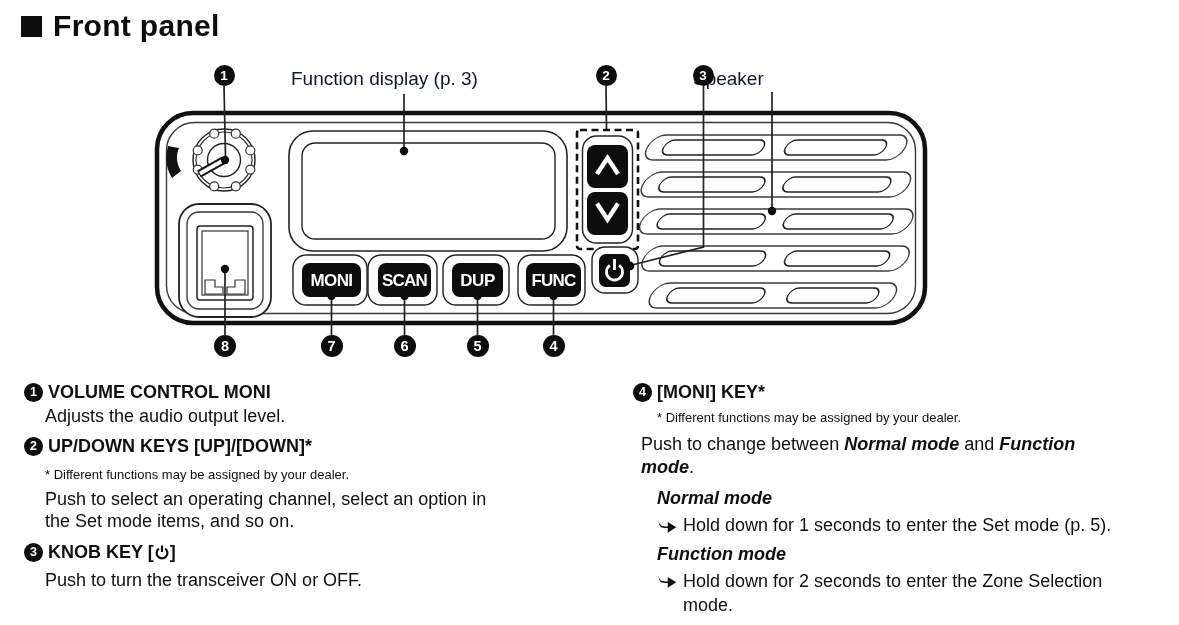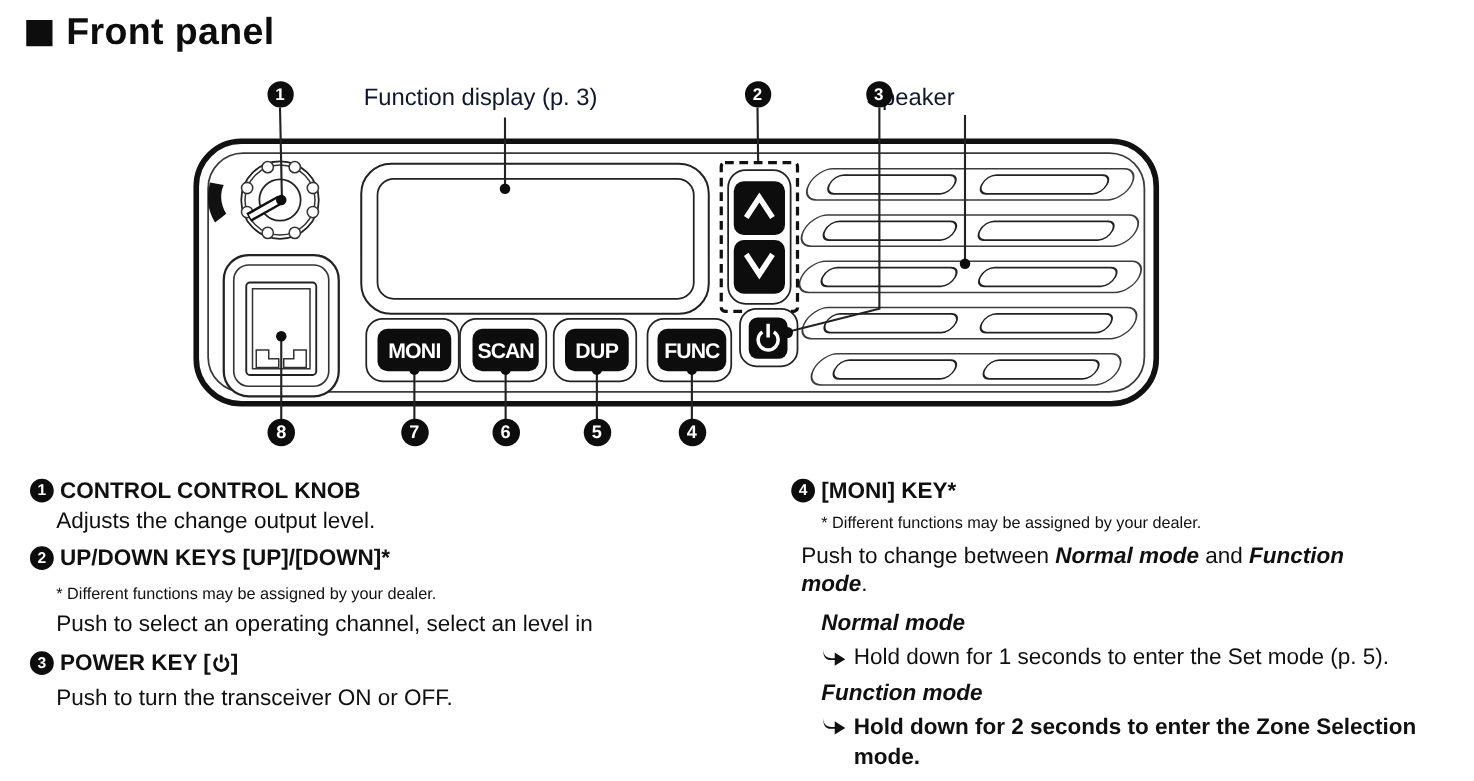--- a/index.html
+++ b/index.html
@@ -28,21 +28,21 @@
   .d-head .ht{white-space:nowrap;}
   .d-body{margin-left:21px;}
   .col-right .d-body{margin-left:8px;}
   .d-note{margin-left:21px;font-size:13px;line-height:19px;}
   .col-right .d-note{margin-left:24px;}
   .d-line{white-space:nowrap;}
   .bi{font-weight:bold;font-style:italic;}
   .sub{margin-left:24px;font-weight:bold;font-style:italic;line-height:21px;}
   .bullet{margin-left:24px;display:flex;gap:6px;line-height:22px;}
   .bullet .arr{flex:0 0 auto;margin-top:3px;}
-  .b2 .blines{line-height:24px;font-weight:bold;}
+  .b2 .blines{line-height:24px;}
   .pwr-ic{display:inline-block;vertical-align:-2px;margin:0 1px;}
 </style>
 </head>
 <body>
 
 <div class="page">
 
   <div class="title">
     <span class="sq"></span>
     <span>Front panel</span>
@@ -186,39 +186,40 @@
   <span class="co big" style="left:214px;top:335px">8</span>
   <span class="co big" style="left:320.5px;top:335px">7</span>
   <span class="co big" style="left:393.5px;top:335px">6</span>
   <span class="co big" style="left:466.5px;top:335px">5</span>
   <span class="co big" style="left:542.5px;top:335px">4</span>
 
   <div class="col col-left">
 
     <div class="d-head">
       <span class="num">1</span>
-      <span class="ht">CONTROL CONTROL KNOB</span>
+      <span class="ht">VOLUME CONTROL MONI</span>
     </div>
     <div class="d-body" style="margin-top:2px">
-      <div class="d-line">Adjusts the change output level.</div>
+      <div class="d-line">Adjusts the audio output level.</div>
     </div>
 
     <div class="d-head" style="margin-top:9px">
       <span class="num">2</span>
       <span class="ht">UP/DOWN KEYS [UP]/[DOWN]*</span>
     </div>
     <div class="d-note" style="margin-top:8px">* Different functions may be assigned by your dealer.</div>
     <div class="d-body" style="margin-top:4px">
-      <div class="d-line">Push to select an operating channel, select an level in</div>
+      <div class="d-line">Push to select an operating channel, select an option in</div>
+      <div class="d-line">the Set mode items, and so on.</div>
     </div>
 
     <div class="d-head" style="margin-top:10px">
       <span class="num">3</span>
       <span class="ht">
-        <span>POWER KEY [</span><svg class="pwr-ic" width="14" height="16" viewBox="0 0 14 16">
+        <span>KNOB KEY [</span><svg class="pwr-ic" width="14" height="16" viewBox="0 0 14 16">
             <path d="M10.1 4.58 A5.4 5.4 0 1 1 3.9 4.58" fill="none" stroke="#111" stroke-width="2.2"></path>
             <line x1="7" y1="1.5" x2="7" y2="8" stroke="#111" stroke-width="2.2"></line>
           </svg><span>]</span>
       </span>
     </div>
     <div class="d-body" style="margin-top:6px">
       <div class="d-line">Push to turn the transceiver ON or OFF.</div>
     </div>
   </div>
 

